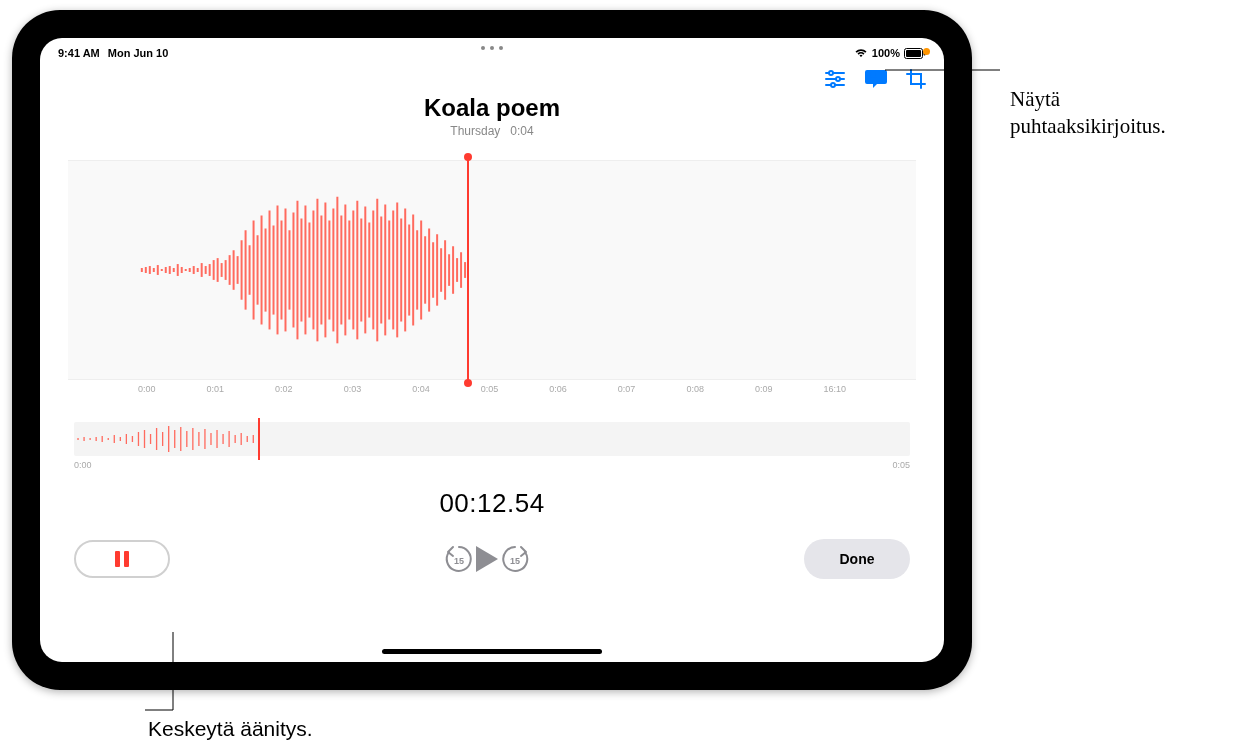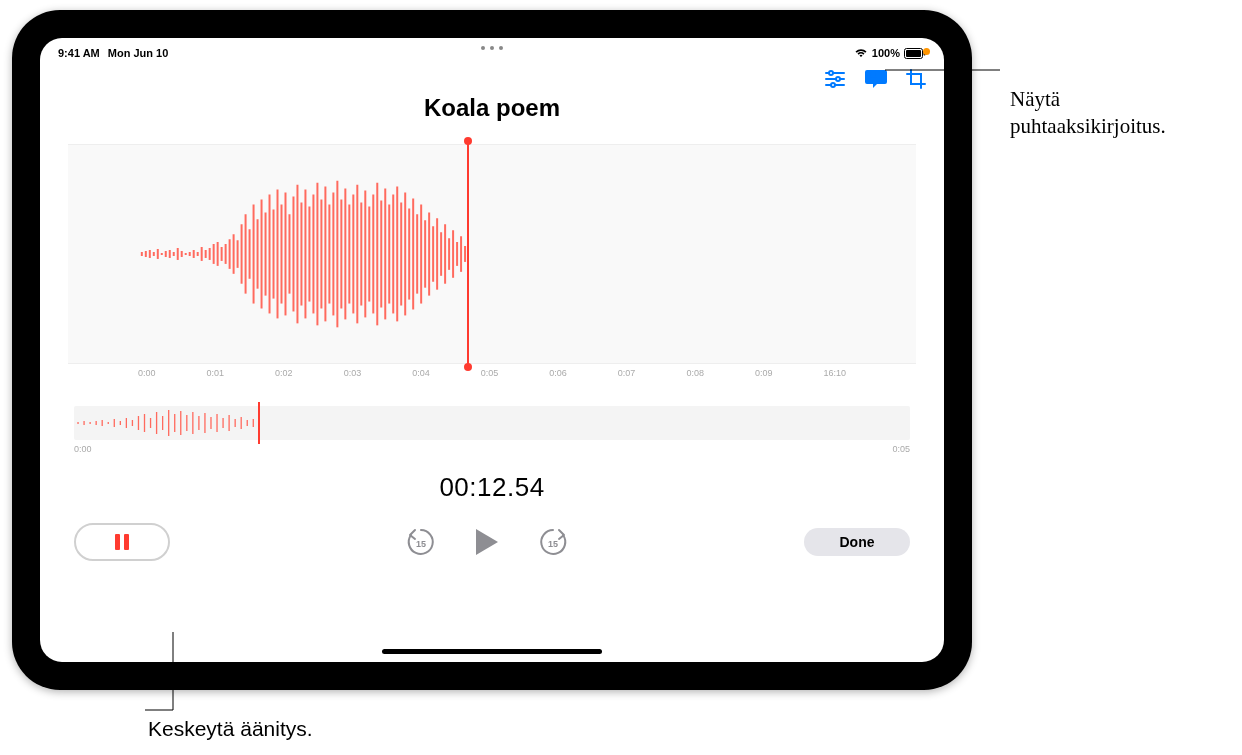--- a/index.html
+++ b/index.html
@@ -167,28 +167,27 @@
     background:#fff;
   }
   .pause-bars {
     display:flex; gap:4px;
   }
   .pause-bars span {
     width:5px; height:16px; background:#ff3b30; border-radius:1px;
   }
   .center-controls {
     display:flex;
-    gap: 38px;
     align-items:center;
     color:#888;
   }
   .center-controls .icn { cursor:pointer; display:flex; align-items:center;}
   .done-btn {
     width: 106px;
-    height: 28px;
+    height: 40px;
     background:#e5e5ea;
     border-radius: 20px;
     display:flex;
     align-items:center;
     justify-content:center;
     font-size:14px;
     font-weight:600;
     color:#000;
     cursor:pointer;
   }
@@ -268,20 +267,25 @@
       <span class="icn">
         <svg width="20" height="20" viewBox="0 0 20 20" stroke="#007aff" stroke-width="2" fill="none" stroke-linecap="round">
           <path d="M5 1 v14 h14"></path>
             <path d="M1 5 h14 v14"></path>
         </svg>
       </span>
     </div>
 
     <div class="title-block">
       <h1>Koala poem</h1>
+      <div class="sub">
+        <span>Thursday</span>
+        &nbsp;
+        <span>0:04</span>
+      </div>
     </div>
 
     <div class="wave-zone">
       <svg class="waveform-svg" width="100%" height="100%" viewBox="0 0 850 220" preserveAspectRatio="none">
         <g stroke="#ff6a5e" stroke-width="2">
 
           <line x1="74" y1="108" x2="74" y2="112"></line>
           <line x1="78" y1="107" x2="78" y2="113"></line>
           <line x1="82" y1="106" x2="82" y2="114"></line>
           <line x1="86" y1="108" x2="86" y2="112"></line>

